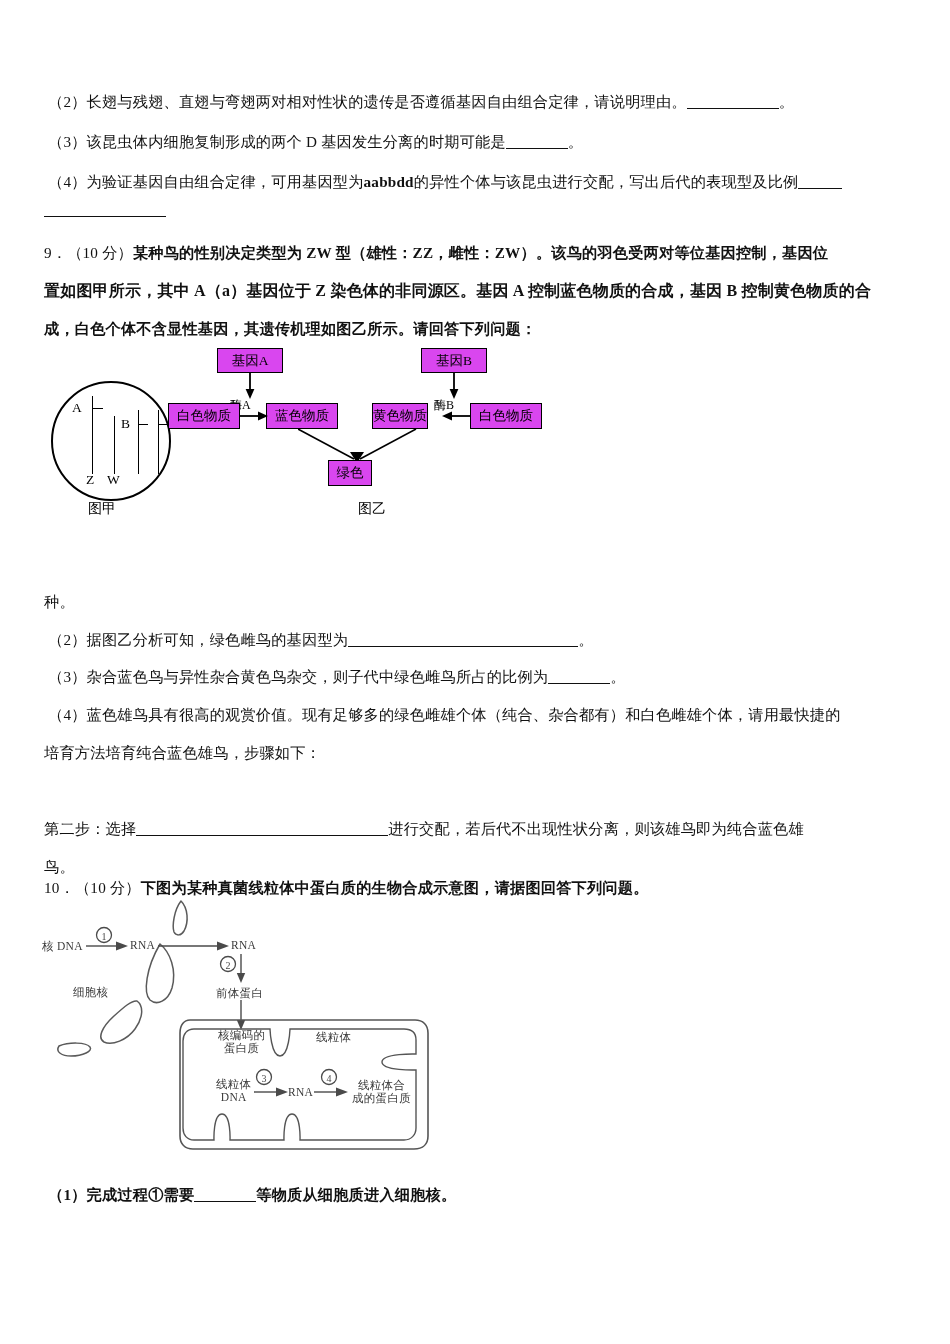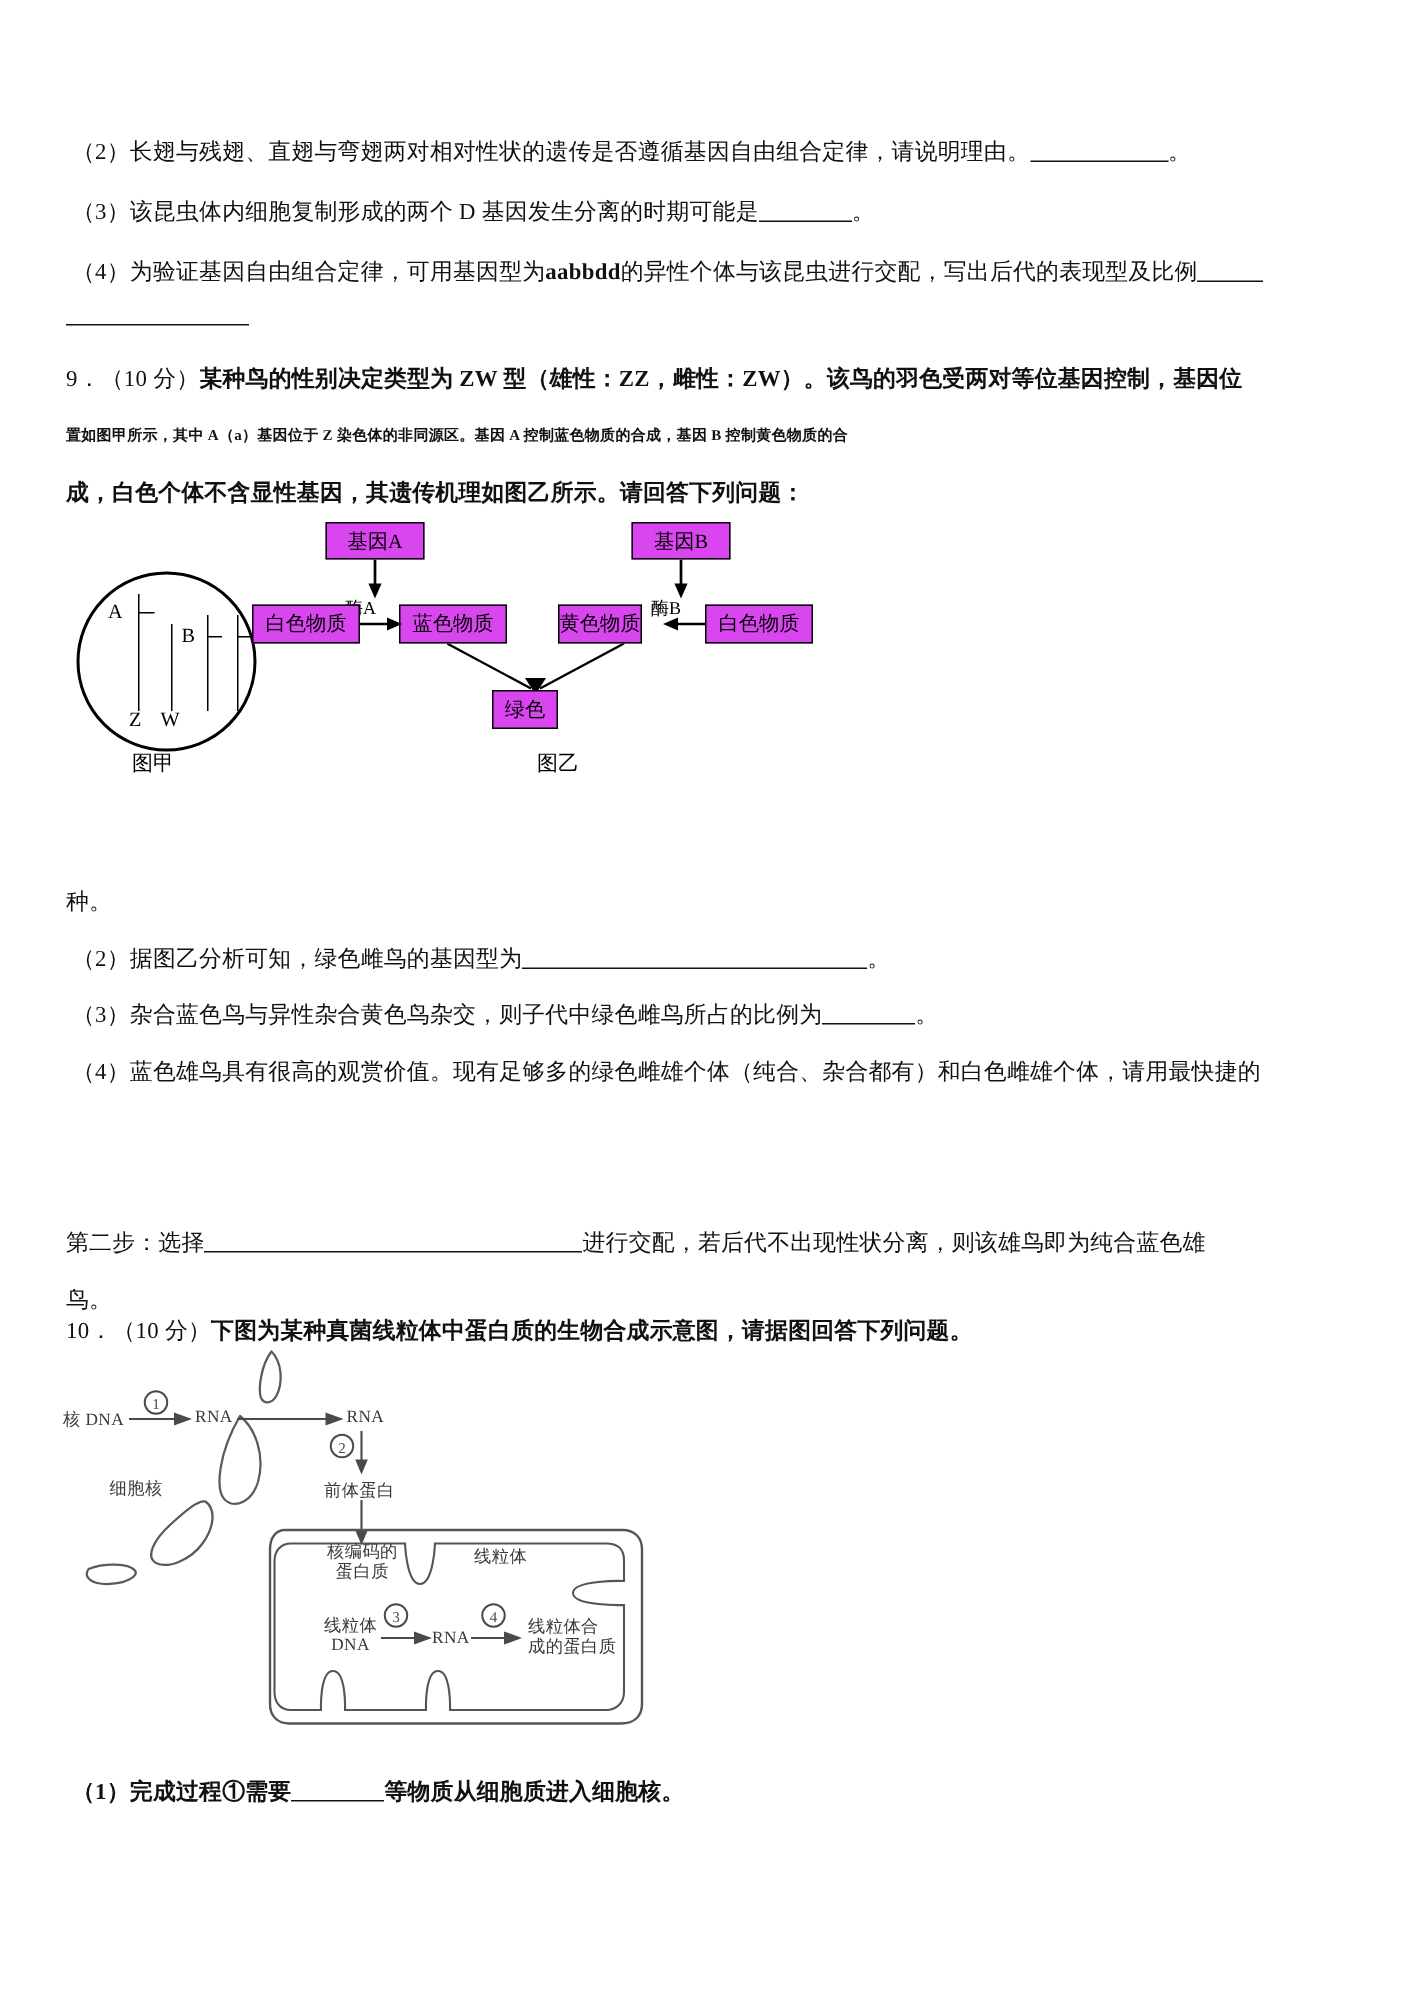--- a/index.html
+++ b/index.html
@@ -126,21 +126,21 @@
     height: 272px;
   }
   .mito-txt {
     position: absolute;
     font-size: 11.5px;
     color: #3a3a3a;
     white-space: nowrap;
     font-family: "Liberation Serif", serif;
     letter-spacing: 0.3px;
   }
-  .mito-txt.tight { line-height: 13px; }
+  .mito-txt.tight { line-height: 13px; text-align: center; }
 </style>
 </head>
 <body>
 
 <div class="page">
 
   <div class="q-line" style="left:48px; top:92px;">
     <span>（2）</span><span>长翅与残翅、直翅与弯翅两对相对性状的遗传是否遵循基因自由组合定律，请说明理由。</span><span class="blank b-md"></span><span>。</span>
   </div>
 
@@ -149,21 +149,21 @@
   </div>
 
   <div class="q-line" style="left:48px; top:172px;">
     <span>（4）</span><span>为验证基因自由组合定律，可用基因型为</span><span class="bold">aabbdd</span><span>的异性个体与该昆虫进行交配，写出后代的表现型及比例</span><span class="blank b-xs"></span>
   </div>
   <div class="cont-rule" style="left:44px; top:216px; width:122px;"></div>
 
   <div class="q-line" style="left:44px; top:243px;">
     <span>9．</span><span>（10 分）</span><span class="bold">某种鸟的性别决定类型为 ZW 型（雄性：ZZ，雌性：ZW）。该鸟的羽色受两对等位基因控制，基因位</span>
   </div>
-  <div class="q-line bold" style="left:44px; top:281px; font-size:10px;">置如图甲所示，其中 A（a）基因位于 Z 染色体的非同源区。基因 A 控制蓝色物质的合成，基因 B 控制黄色物质的合</div>
+  <div class="q-line bold" style="left:44px; top:281px; font-size:16px;">置如图甲所示，其中 A（a）基因位于 Z 染色体的非同源区。基因 A 控制蓝色物质的合成，基因 B 控制黄色物质的合</div>
   <div class="q-line bold" style="left:44px; top:319px;">成，白色个体不含显性基因，其遗传机理如图乙所示。请回答下列问题：</div>
 
   <div class="fig-jia">
     <div class="cell-circle"></div>
 
     <div class="chrom" style="left:44px; top:18px; height:78px;"></div>
     <div class="chrom-tick" style="left:44px; top:30px; width:11px;"></div>
     <span class="chr-label" style="left:24px; top:22px;">A</span>
     <span class="chr-label" style="left:38px; top:94px;">Z</span>
 
@@ -233,20 +233,21 @@
     <span>（2）</span><span>据图乙分析可知，绿色雌鸟的基因型为</span><span class="blank b-230"></span><span>。</span>
   </div>
 
   <div class="q-line" style="left:48px; top:667px;">
     <span>（3）</span><span>杂合蓝色鸟与异性杂合黄色鸟杂交，则子代中绿色雌鸟所占的比例为</span><span class="blank b-sm"></span><span>。</span>
   </div>
 
   <div class="q-line" style="left:48px; top:705px;">
     <span>（4）</span><span>蓝色雄鸟具有很高的观赏价值。现有足够多的绿色雌雄个体（纯合、杂合都有）和白色雌雄个体，请用最快捷的</span>
   </div>
+  <div class="q-line" style="left:44px; top:743px;">培育方法培育纯合蓝色雄鸟，步骤如下：</div>
 
 
   <div class="q-line" style="left:44px; top:819px;">
     <span>第二步：选择</span><span class="blank b-250"></span><span>进行交配，若后代不出现性状分离，则该雄鸟即为纯合蓝色雄</span>
   </div>
   <div class="q-line" style="left:44px; top:857px;">鸟。</div>
 
   <div class="q-line" style="left:44px; top:878px;">
     <span>10．</span><span>（10 分）</span><span class="bold">下图为某种真菌线粒体中蛋白质的生物合成示意图，请据图回答下列问题。</span>
   </div>

